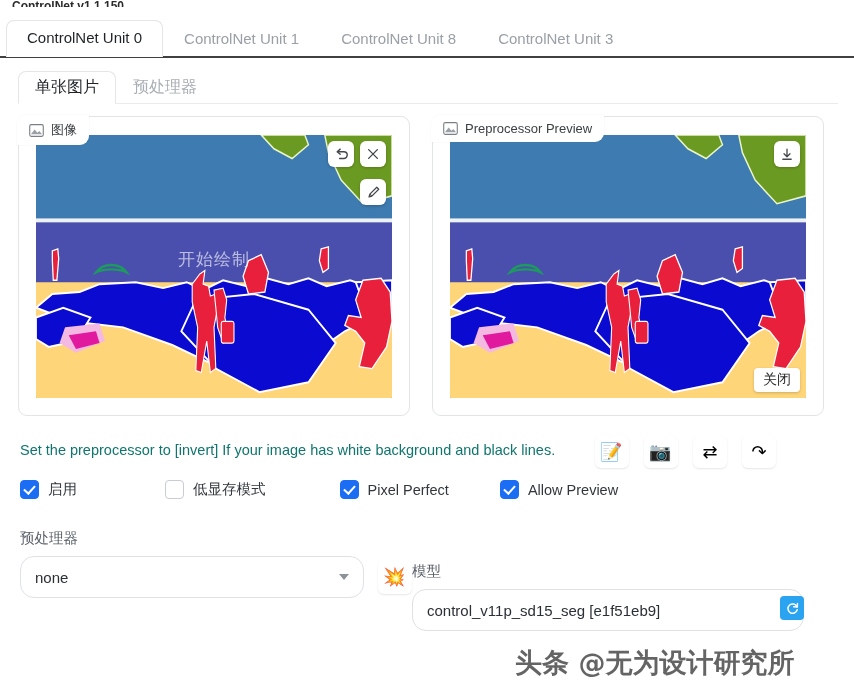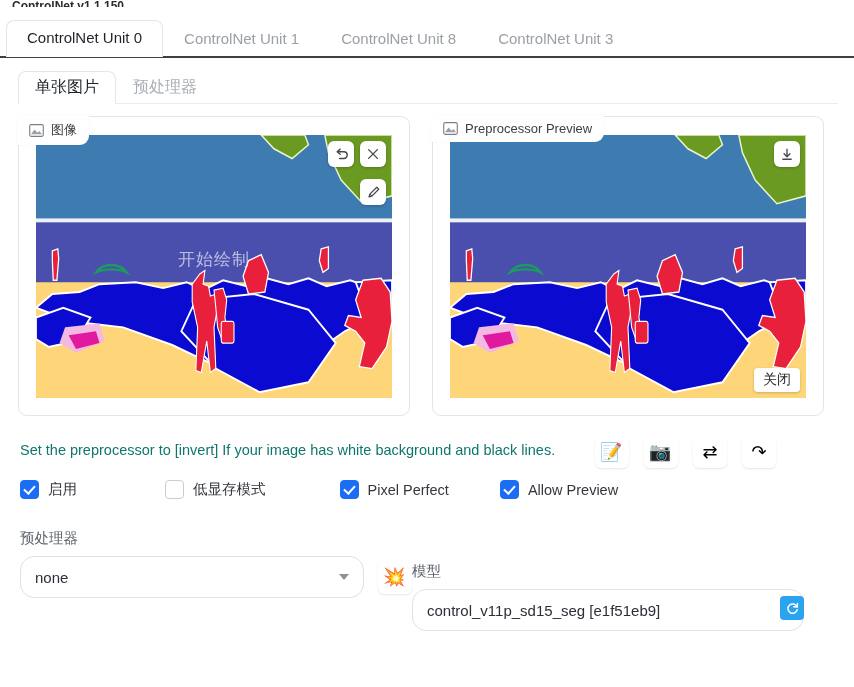--- a/index.html
+++ b/index.html
@@ -366,13 +366,14 @@
           <svg width="15" height="15" viewBox="0 0 16 16">
             <path d="M12.8 6.2 A5 5 0 1 0 13 9.4" fill="none" stroke="#ffffff" stroke-width="1.6" stroke-linecap="round"></path>
             <path d="M13.3 2.6 L13.1 6.5 L9.3 6.2" fill="none" stroke="#ffffff" stroke-width="1.6" stroke-linecap="round" stroke-linejoin="round"></path>
           </svg>
         </div>
       </div>
 
     </div>
   </div>
 
+  <div class="watermark">头条 @无为设计研究所</div>
 </div>
 
 </body></html>

